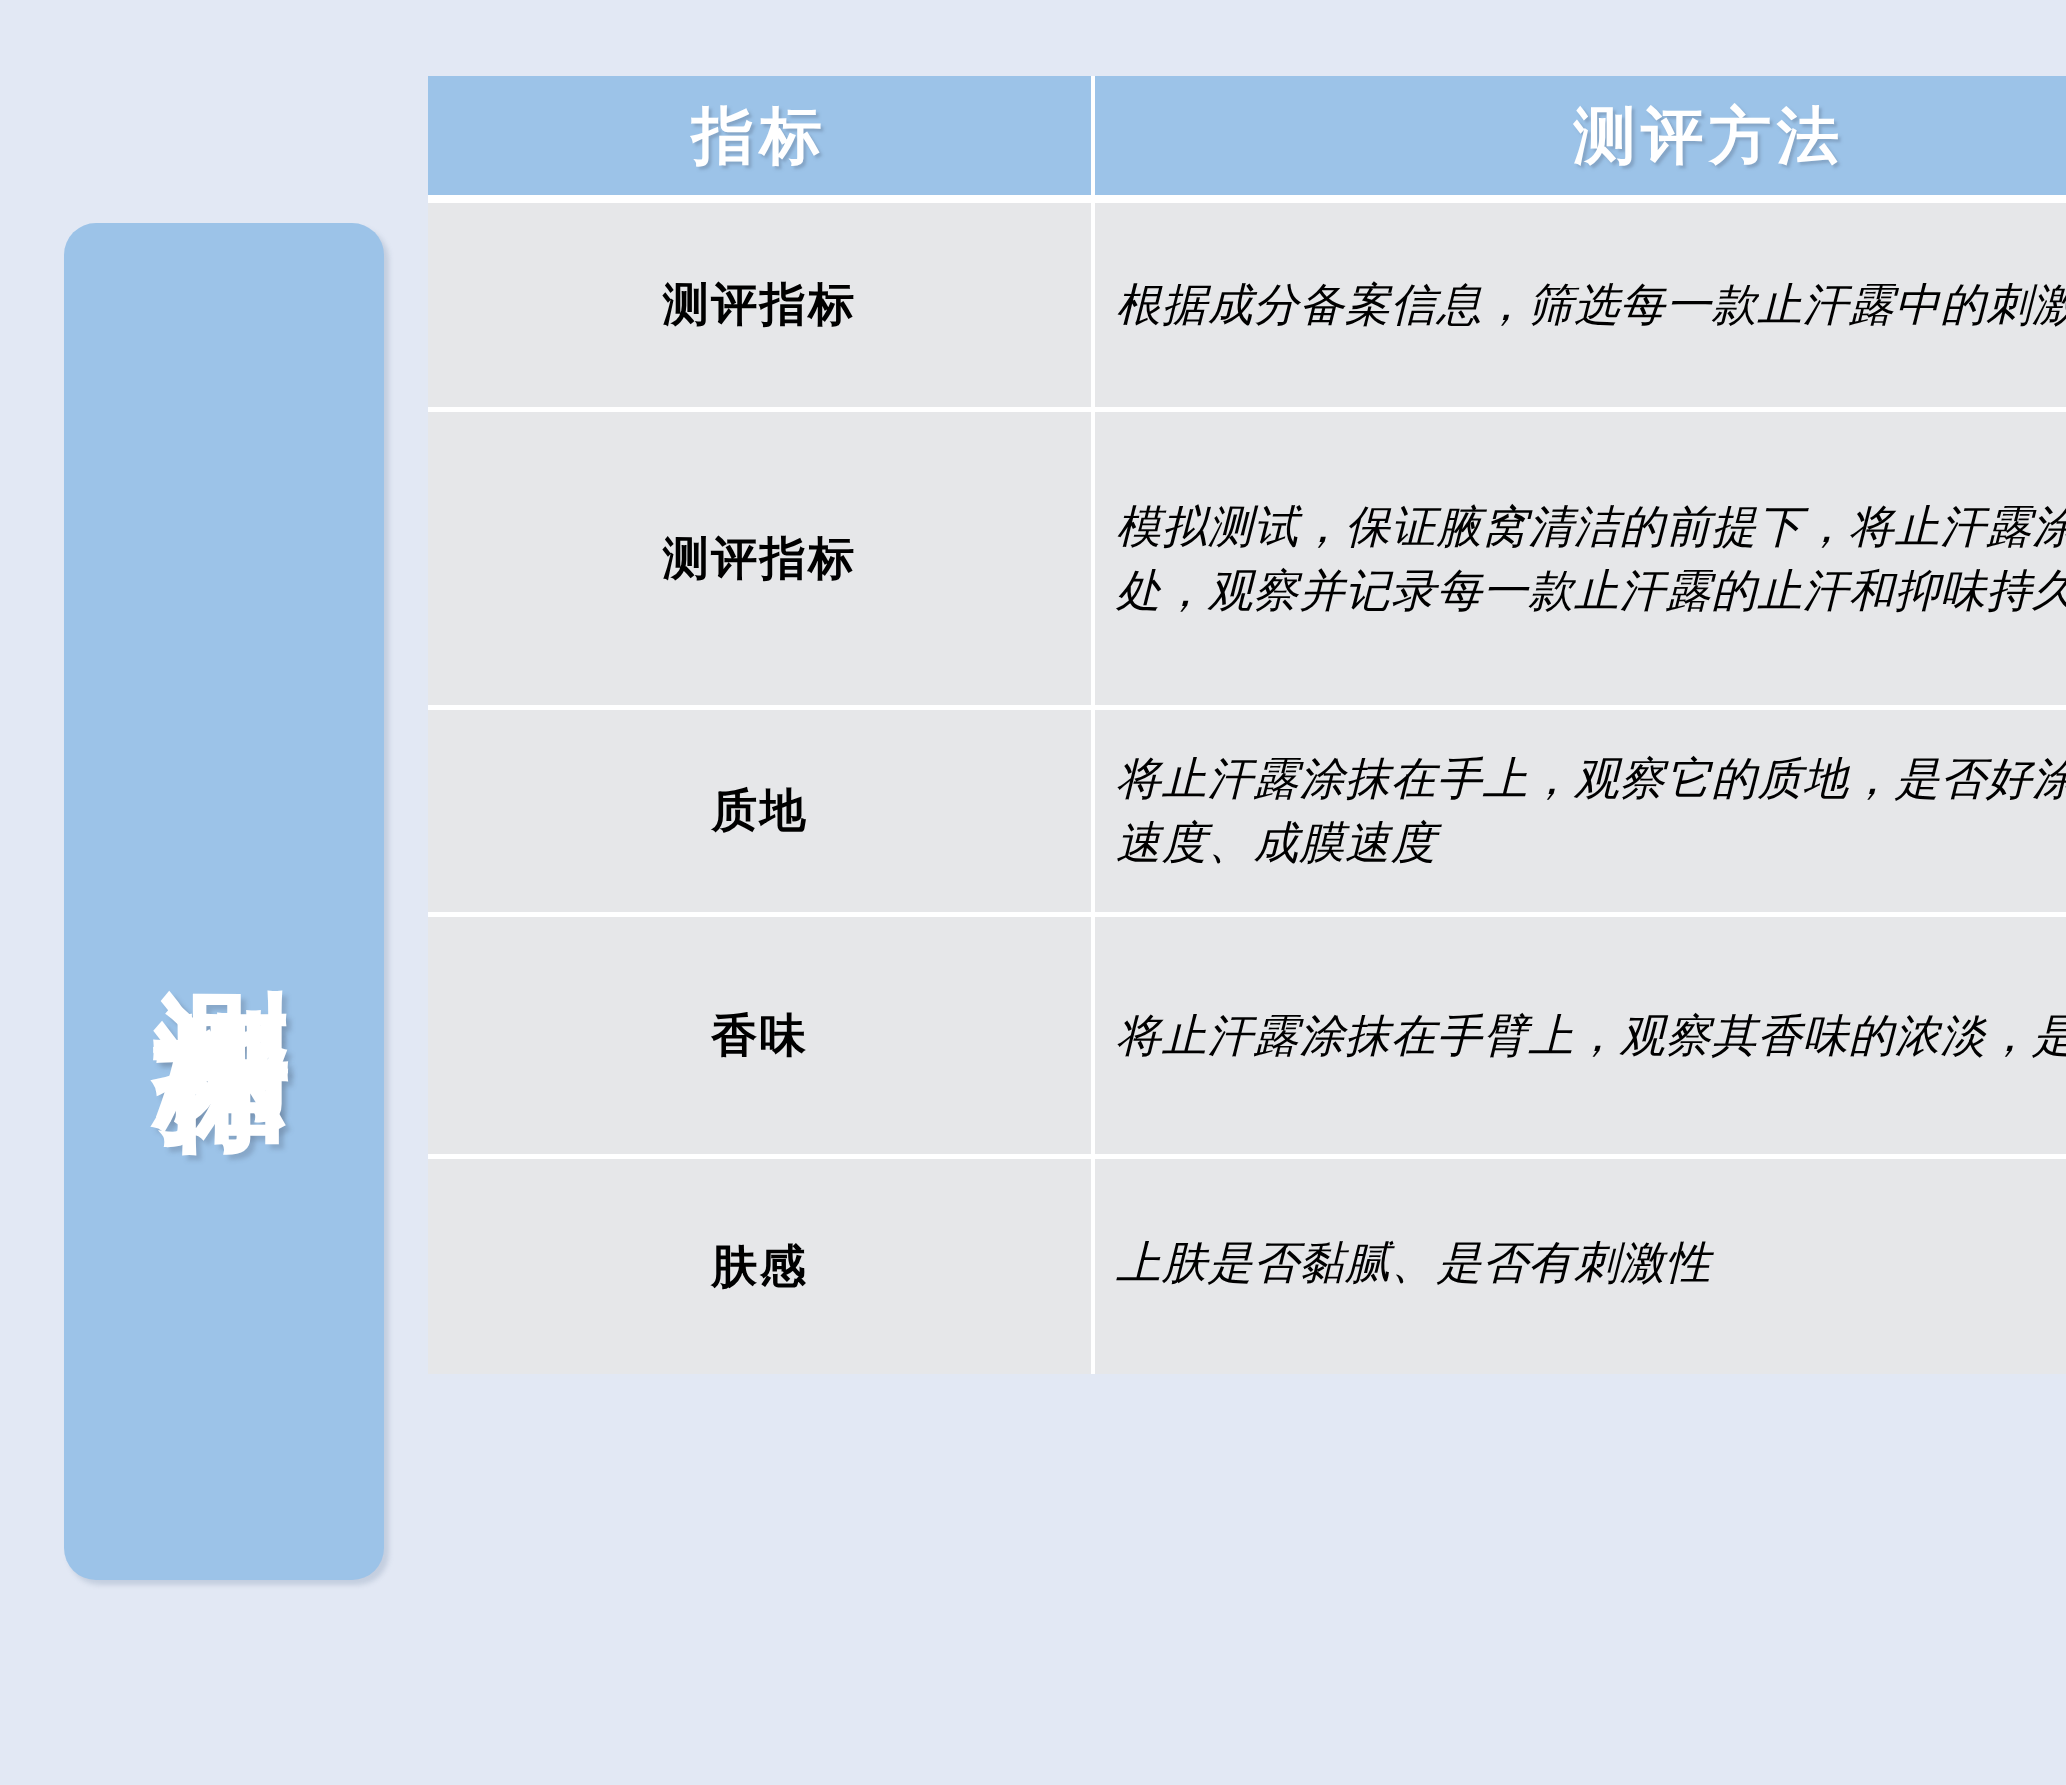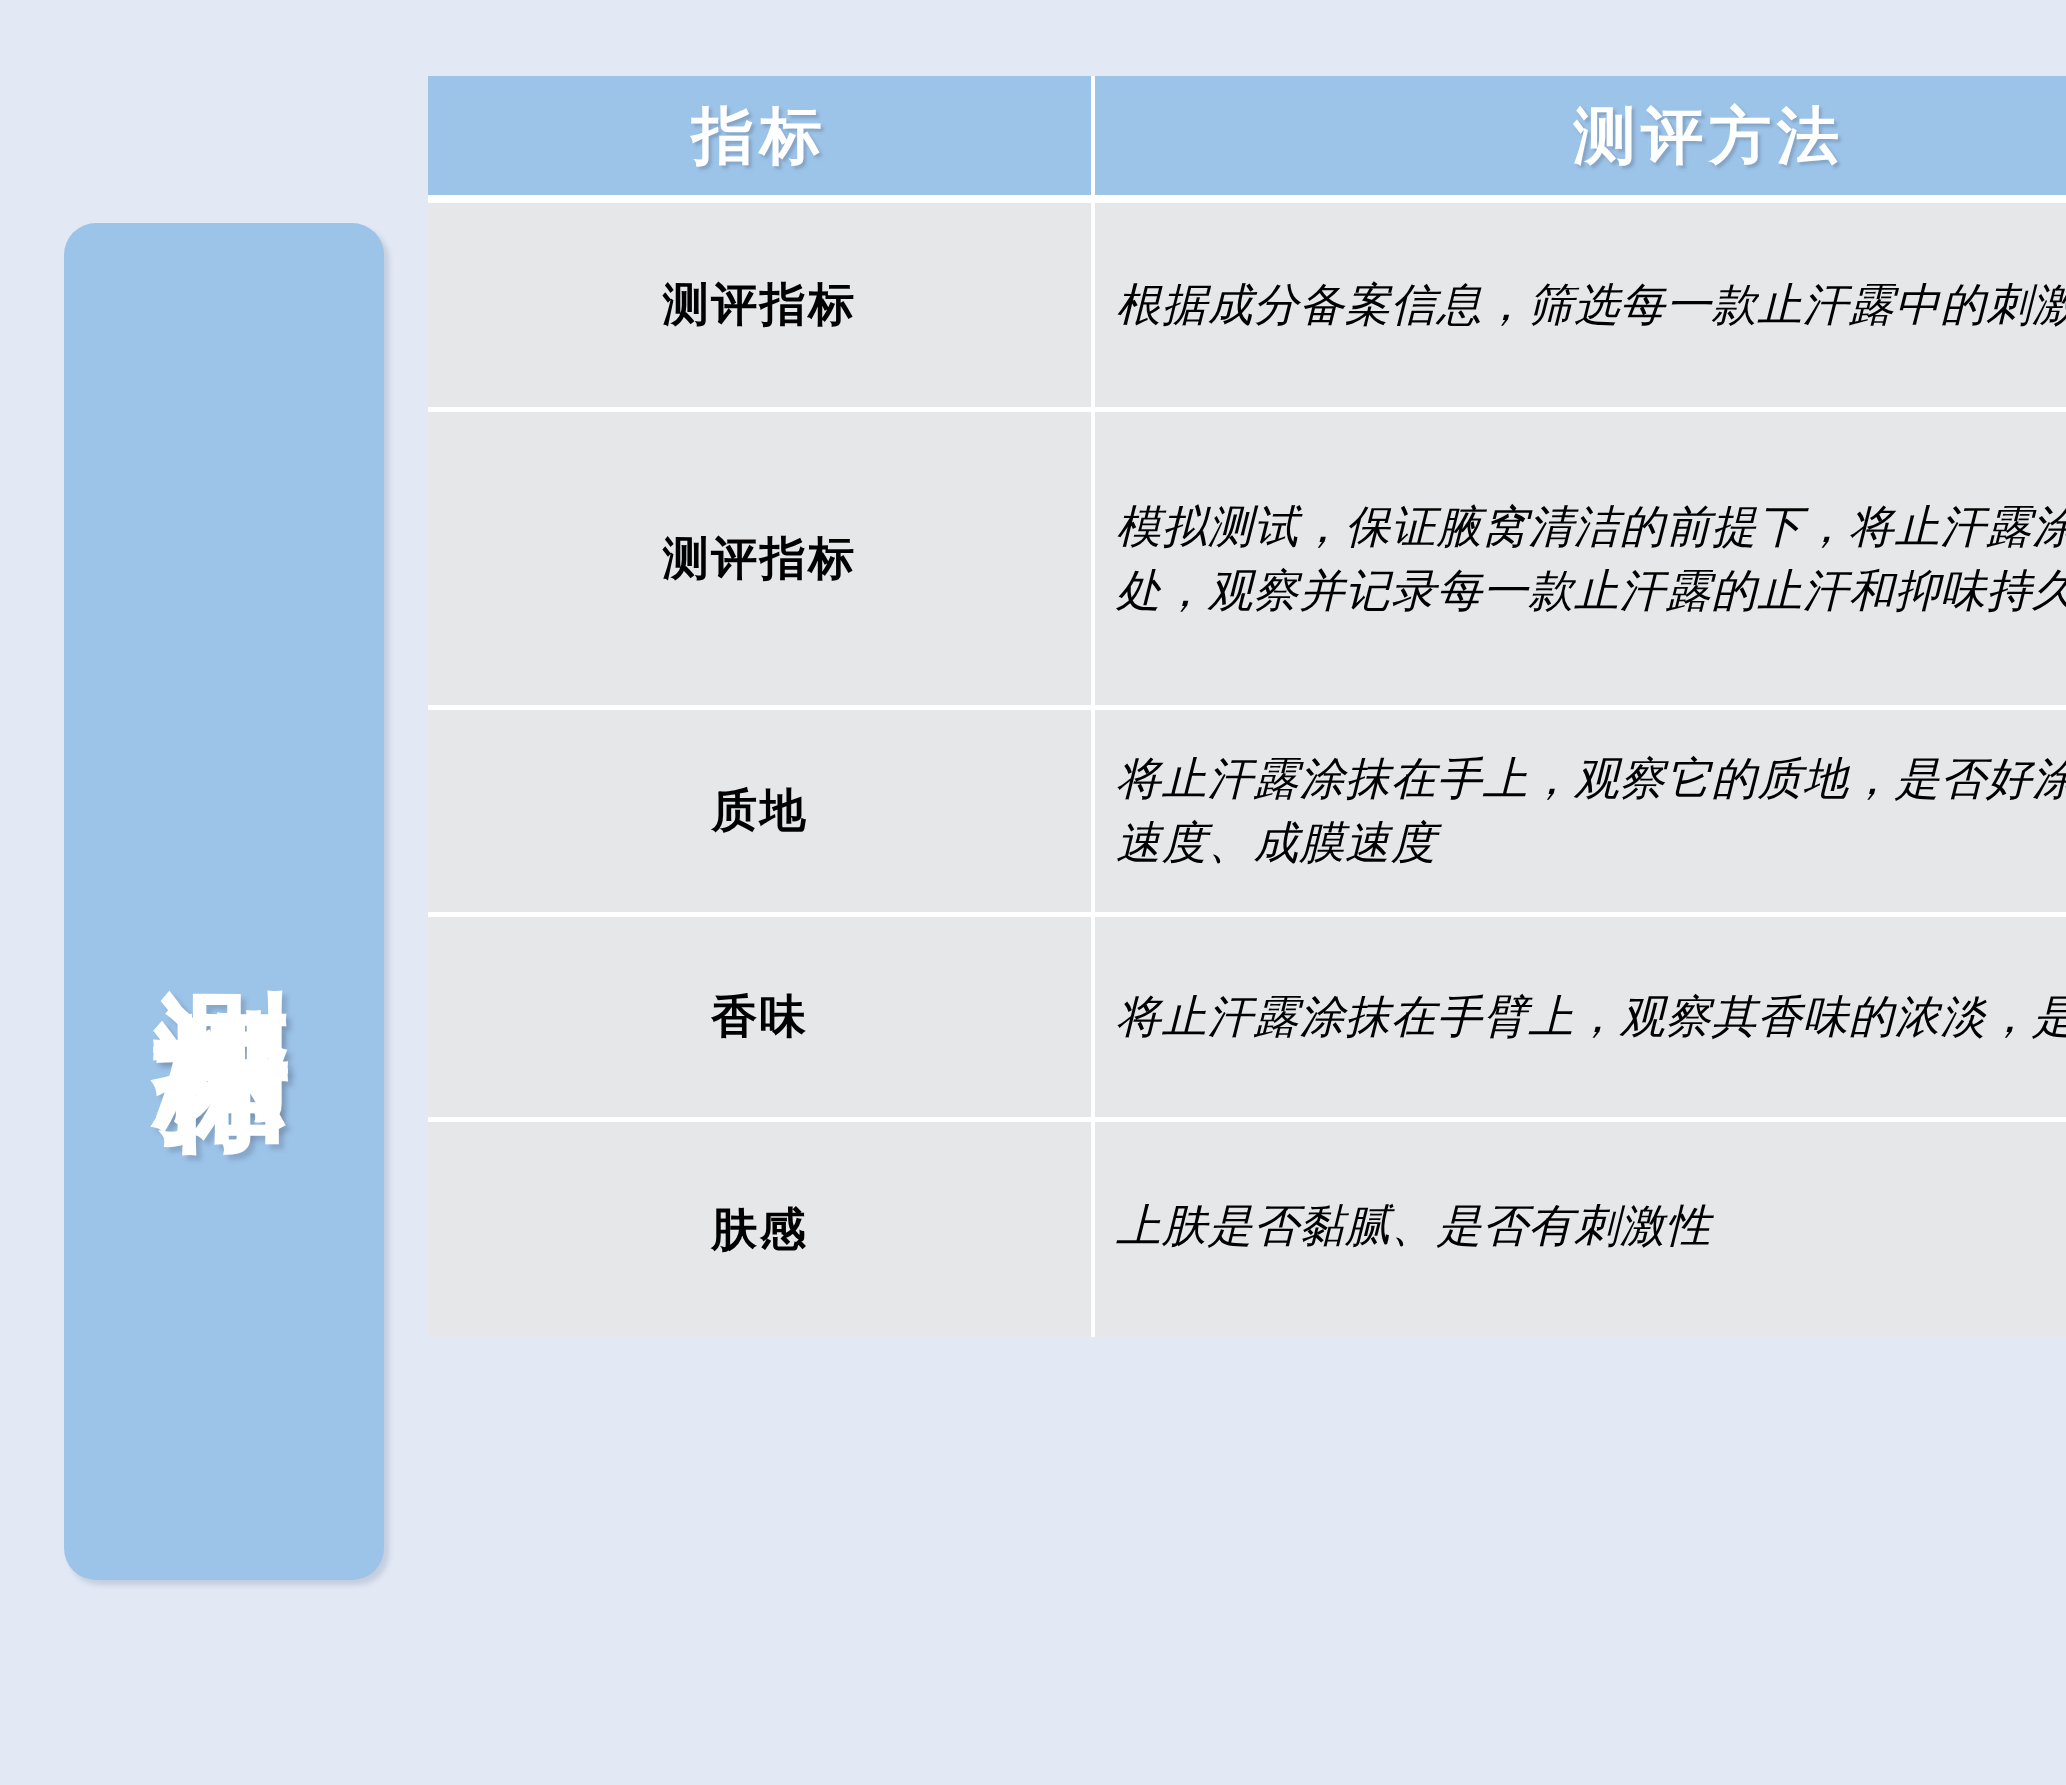--- a/index.html
+++ b/index.html
@@ -102,21 +102,21 @@
     letter-spacing: 0.8px;
     padding: 8.3px 16.5px 8.3px 20.7px !important;
     font-family: "DejaVu Serif", "Liberation Serif", serif;
     font-style: italic;
   }
 
   
   #row-0 td { height: 209px; }
   #row-1 td { height: 298px; }
   #row-2 td { height: 207px; }
-  #row-3 td { height: 205px; margin-top: 44px; }
+  #row-3 td { height: 242px; margin-top: 44px; }
   #row-4 td { height: 215px; }
 </style>
 </head>
 <body>
 
 <div id="side-banner">
   <div id="side-banner-text">测评指标</div>
 </div>
 
 <table id="eval-table">

